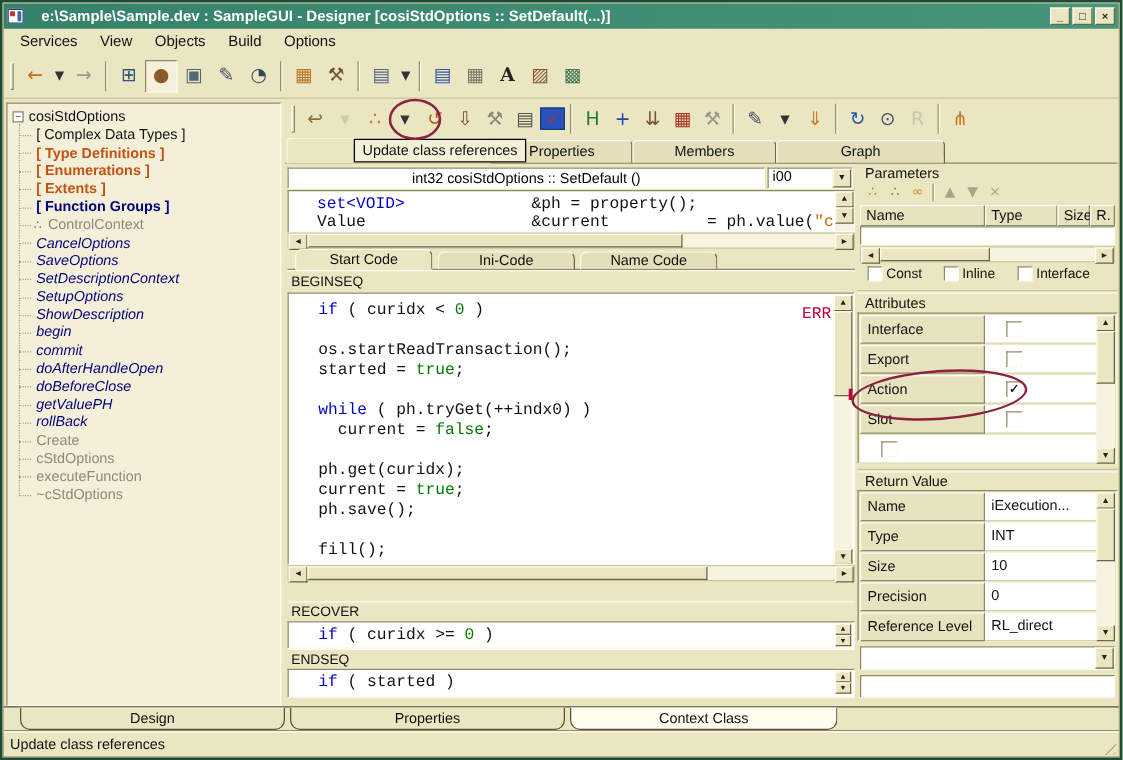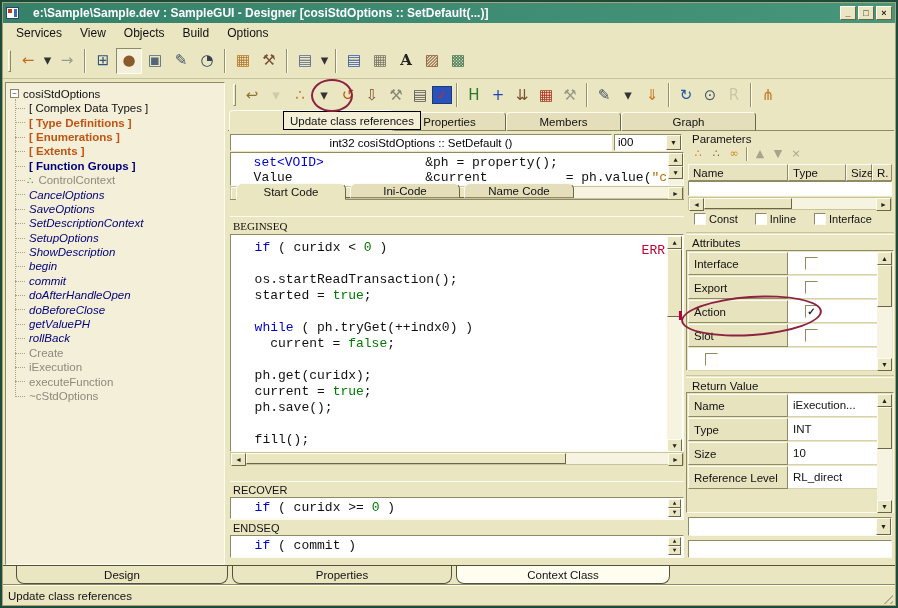--- a/index.html
+++ b/index.html
@@ -106,30 +106,30 @@
             font-size:7px; display:flex; align-items:center; justify-content:center; color:#222; }
   .hscroll { position:absolute; height:13px; background:#f7f3e1; display:flex; border:1px solid #c9c39c; }
   .hs-thumb { height:11px; background:#ebe6c2; border:1px solid; border-color:#fefbf0 #6b6648 #6b6648 #fefbf0; }
   .hs-track { flex:1; }
   .vscroll { position:absolute; right:0; top:0; width:15px; background:#f7f3e1; }
   .vs-thumb { position:absolute; left:0; width:15px; background:#ebe6c2; border:1px solid; border-color:#fefbf0 #6b6648 #6b6648 #fefbf0; }
 
   .decl-hscroll { left:2px; top:55px; width:454px; }
   .code-hscroll { left:2px; top:321px; width:454px; }
 
-  .subtabs { position:absolute; left:2px; top:52px; width:454px; height:17px; display:flex; align-items:flex-start; padding-left:6px;
+  .subtabs { position:absolute; left:2px; top:68px; width:454px; height:17px; display:flex; align-items:flex-end; padding-left:6px;
              border-bottom:1px solid #8f8a66; }
   .subtab { width:110px; height:15px; margin-bottom:-1px; background:#e4dfba; border:1px solid; border-color:#fdfaf0 #6b6648 #8f8a66 #fdfaf0;
             border-radius:6px 6px 0 0; font-size:11.5px; display:flex; align-items:center; justify-content:center; margin-right:4px;
             font-family:"Liberation Sans",sans-serif; color:#111; }
   .subtab.active { height:17px; background:#ebe6c2; border-bottom-color:#ebe6c2; z-index:2; }
 
   .sect-bar { position:absolute; left:2px; width:454px; height:17px; font-size:11px; color:#111; display:flex; align-items:center;
               padding-left:3px; border-top:1px solid #fdfaf0; }
-  .begin-bar { top:85px; height:18px;font-family:Liberation Serif, serif; }
+  .begin-bar { top:85px; height:18px; }
   .recover-bar { top:350px; height:16px; }
   .end-bar { top:388px; height:16px; }
 
   .code-box { position:absolute; left:2px; top:103px; width:454px; height:218px; overflow:hidden; padding:5px 0 0 8px; }
   .err-marker { position:absolute; top:8px; right:18px; color:#c00033; font-family:"Liberation Mono",monospace; font-size:13px; }
   .code-vscroll { height:216px; }
   .err-tick { position:absolute; right:0; top:75px; width:3px; height:9px; background:#c00033; }
 
   .mini-box { position:absolute; left:2px; width:454px; overflow:hidden; padding:2px 0 0 8px; }
   .recover-box { top:366px; height:22px; }
@@ -382,21 +382,21 @@
           <span class="tree-label">rollBack</span>
         </div>
 
         <div class="tree-item gray">
 
           <span class="tree-label">Create</span>
         </div>
 
         <div class="tree-item gray">
 
-          <span class="tree-label">iExecution</span>
+          <span class="tree-label">cStdOptions</span>
         </div>
 
         <div class="tree-item gray">
 
           <span class="tree-label">executeFunction</span>
         </div>
 
         <div class="tree-item gray">
 
           <span class="tree-label">~cStdOptions</span>
@@ -578,21 +578,21 @@
           </div>
 
         <div class="sect-bar end-bar">
           <span>ENDSEQ</span>
         </div>
         <div class="mini-box end-box sunken-white code">
           <span class="mini-scroll">
             <span class="mini-btn">▲</span>
             <span class="mini-btn">▼</span>
           </span>
-        <div class="cl"><span>  </span><span class="k">if</span><span> ( commit )</span></div>
+        <div class="cl"><span>  </span><span class="k">if</span><span> ( started )</span></div>
           </div>
       </div>
 
       <div class="props-panel">
 
         <div class="panel-label" style="top:2px">Parameters</div>
         <div class="ptoolbar" style="top:14px">
 
         <button class="ptbtn">
               <span class="glyph" style="color: rgb(200, 120, 32);">∴</span>
@@ -713,20 +713,24 @@
               <div class="g-row">
                 <div class="g-label">Type</div>
                 <div class="g-value">INT</div>
               </div>
 
               <div class="g-row">
                 <div class="g-label">Size</div>
                 <div class="g-value">10</div>
               </div>
 
+              <div class="g-row">
+                <div class="g-label">Precision</div>
+                <div class="g-value">0</div>
+              </div>
 
               <div class="g-row">
                 <div class="g-label">Reference Level</div>
                 <div class="g-value">RL_direct</div>
               </div>
             </div>
           <div class="vscroll grid-vscroll">
             <span class="sb-btn" style="position:absolute;top:0">▲</span>
             <span class="vs-thumb" style="top:13px;height:42px"></span>
             <span class="sb-btn" style="position:absolute;bottom:0">▼</span>

